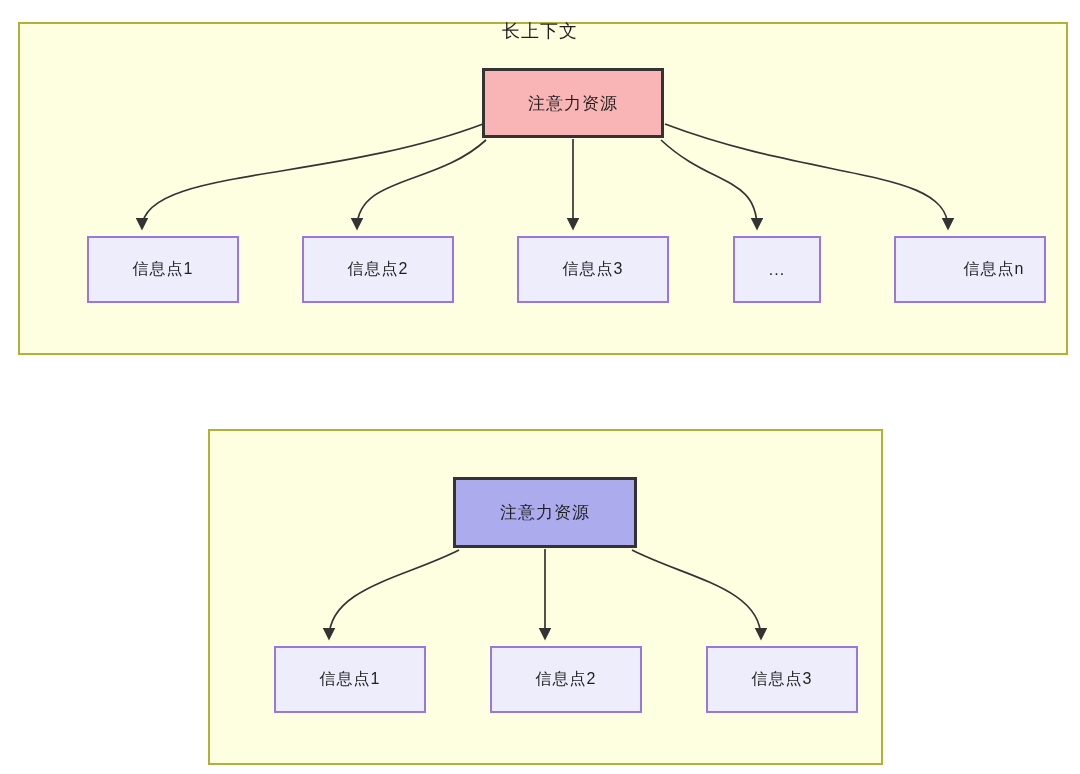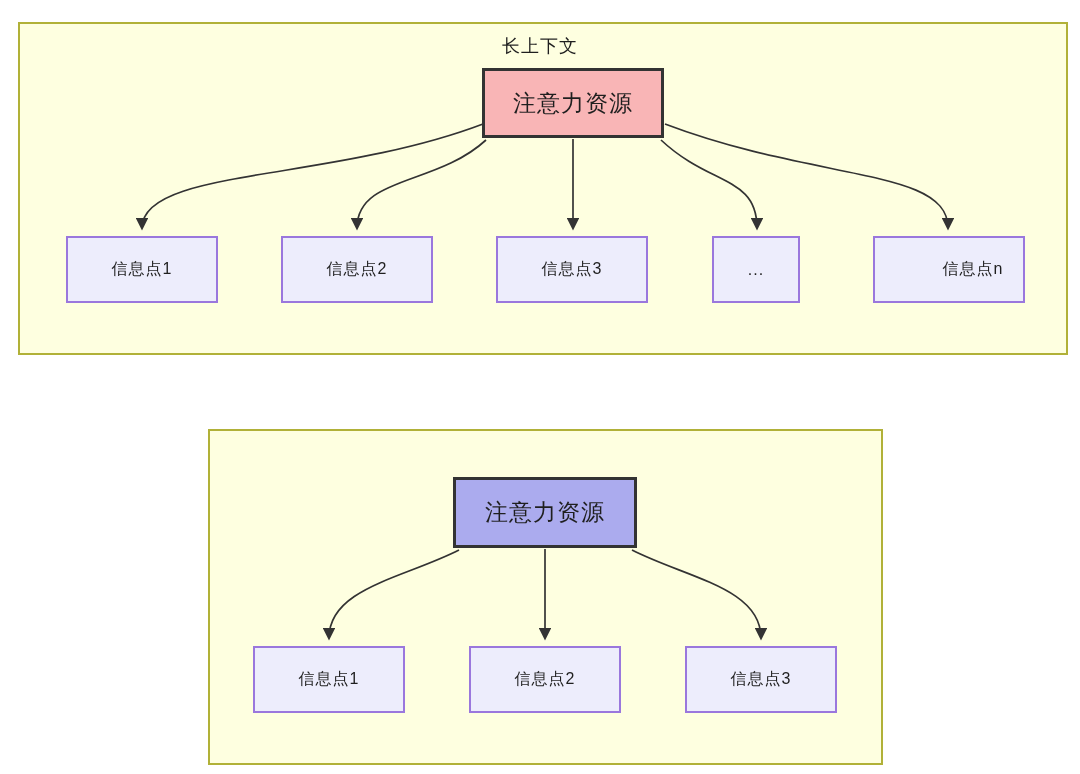--- a/index.html
+++ b/index.html
@@ -27,57 +27,58 @@
     color: var(--text);
     letter-spacing: 1px;
   }
   .attention-box {
     position: absolute;
     border: 3px solid var(--attention-border);
     box-sizing: border-box;
     display: flex;
     align-items: center;
     justify-content: center;
-    font-size: 23px;
+    font-size: 17px;
     font-weight: 500;
     letter-spacing: 1px;
     color: var(--text);
   }
   .attention-long  { background: var(--long-attention-fill); }
   .attention-short { background: var(--short-attention-fill); }
   .info-box {
     position: absolute;
     background: var(--info-fill);
     border: 2px solid var(--info-border);
     box-sizing: border-box;
     display: flex;
     align-items: center;
     justify-content: center;
     font-size: 16px;
     font-weight: 500;
     letter-spacing: 1px;
     color: var(--text);
+    margin-left: 21px;
   }
   .arrow-layer {
     position: absolute;
     left: 0; top: 0;
     width: 1080px;
     height: 774px;
     pointer-events: none;
   }
   .arrow {
     stroke: var(--arrow);
     stroke-width: 1.7;
     fill: none;
   }
   .arrowhead-shape { fill: var(--arrow); }
 
   
   #sec-long   { left: 18px;  top: 22px;  width: 1050px; height: 333px; }
-  #title-long { top: 34px; }
+  #title-long { top: 19px; }
   #att-long   { left: 482px; top: 68px;  width: 182px; height: 70px; }
   #ib-l1 { left: 66px;  top: 236px; width: 152px; height: 67px; }
   #ib-l2 { left: 281px; top: 236px; width: 152px; height: 67px; }
   #ib-l3 { left: 496px; top: 236px; width: 152px; height: 67px; }
   #ib-l4 { left: 712px; top: 236px; width: 88px;  height: 67px; }
   #ib-l5 { left: 873px; top: 236px; width: 152px; height: 67px; padding-left: 48px; }
 
   
   #sec-short   { left: 208px; top: 429px; width: 675px; height: 336px; }
   #title-short { top: 436px; }

